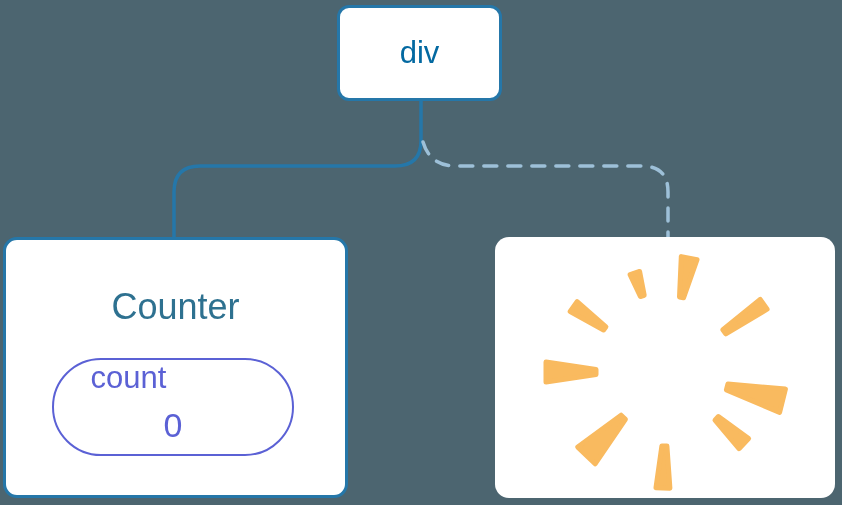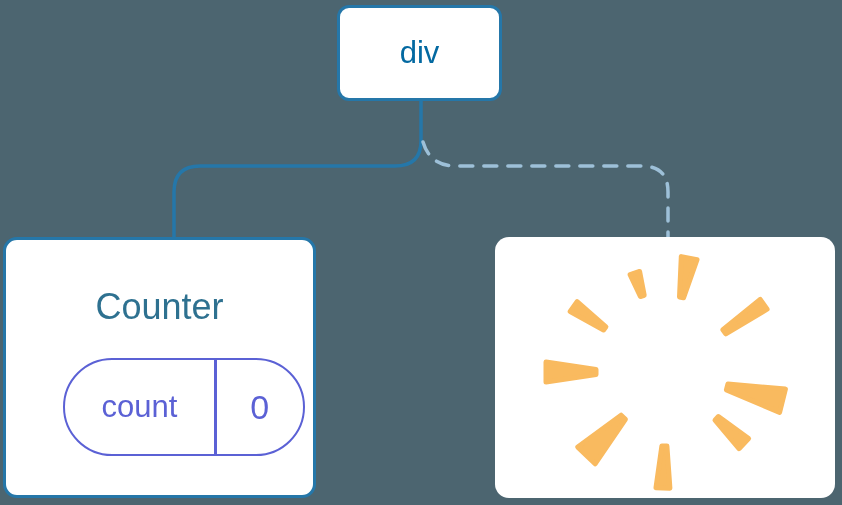--- a/index.html
+++ b/index.html
@@ -21,38 +21,39 @@
     box-sizing:border-box;
   }
   .node-root{
     left:337px;top:5px;width:165px;height:96px;
     border:3px solid #2577A9;
     border-radius:12px;
     display:flex;align-items:center;justify-content:center;
     font-size:31px;font-weight:500;color:#0369a1;
   }
   .node-counter{
-    left:3px;top:237px;width:313px;height:261px;
+    left:3px;top:237px;width:345px;height:261px;
     border:3px solid #2577A9;
     border-radius:14px;
   }
   .counter-title{
     position:absolute;left:0;top:46px;width:100%;
     text-align:center;
     font-size:36px;font-weight:500;color:#2E7190;
   }
   .state-pill{
-    position:absolute;left:57px;top:118px;
+    position:absolute;left:46px;top:118px;
     width:242px;height:98px;
     border:2.5px solid #5B61D5;
     border-radius:49px;
     box-sizing:border-box;
     display:flex;align-items:stretch;
     color:#5B61D5;
     background:#ffffff;
+    flex-direction:column;
   }
   .pill-key{
     width:149px;
     display:flex;align-items:center;justify-content:center;
     font-size:31px;
   }
   .pill-divider{
     width:2.5px;background:#5B61D5;
   }
   .pill-value{

